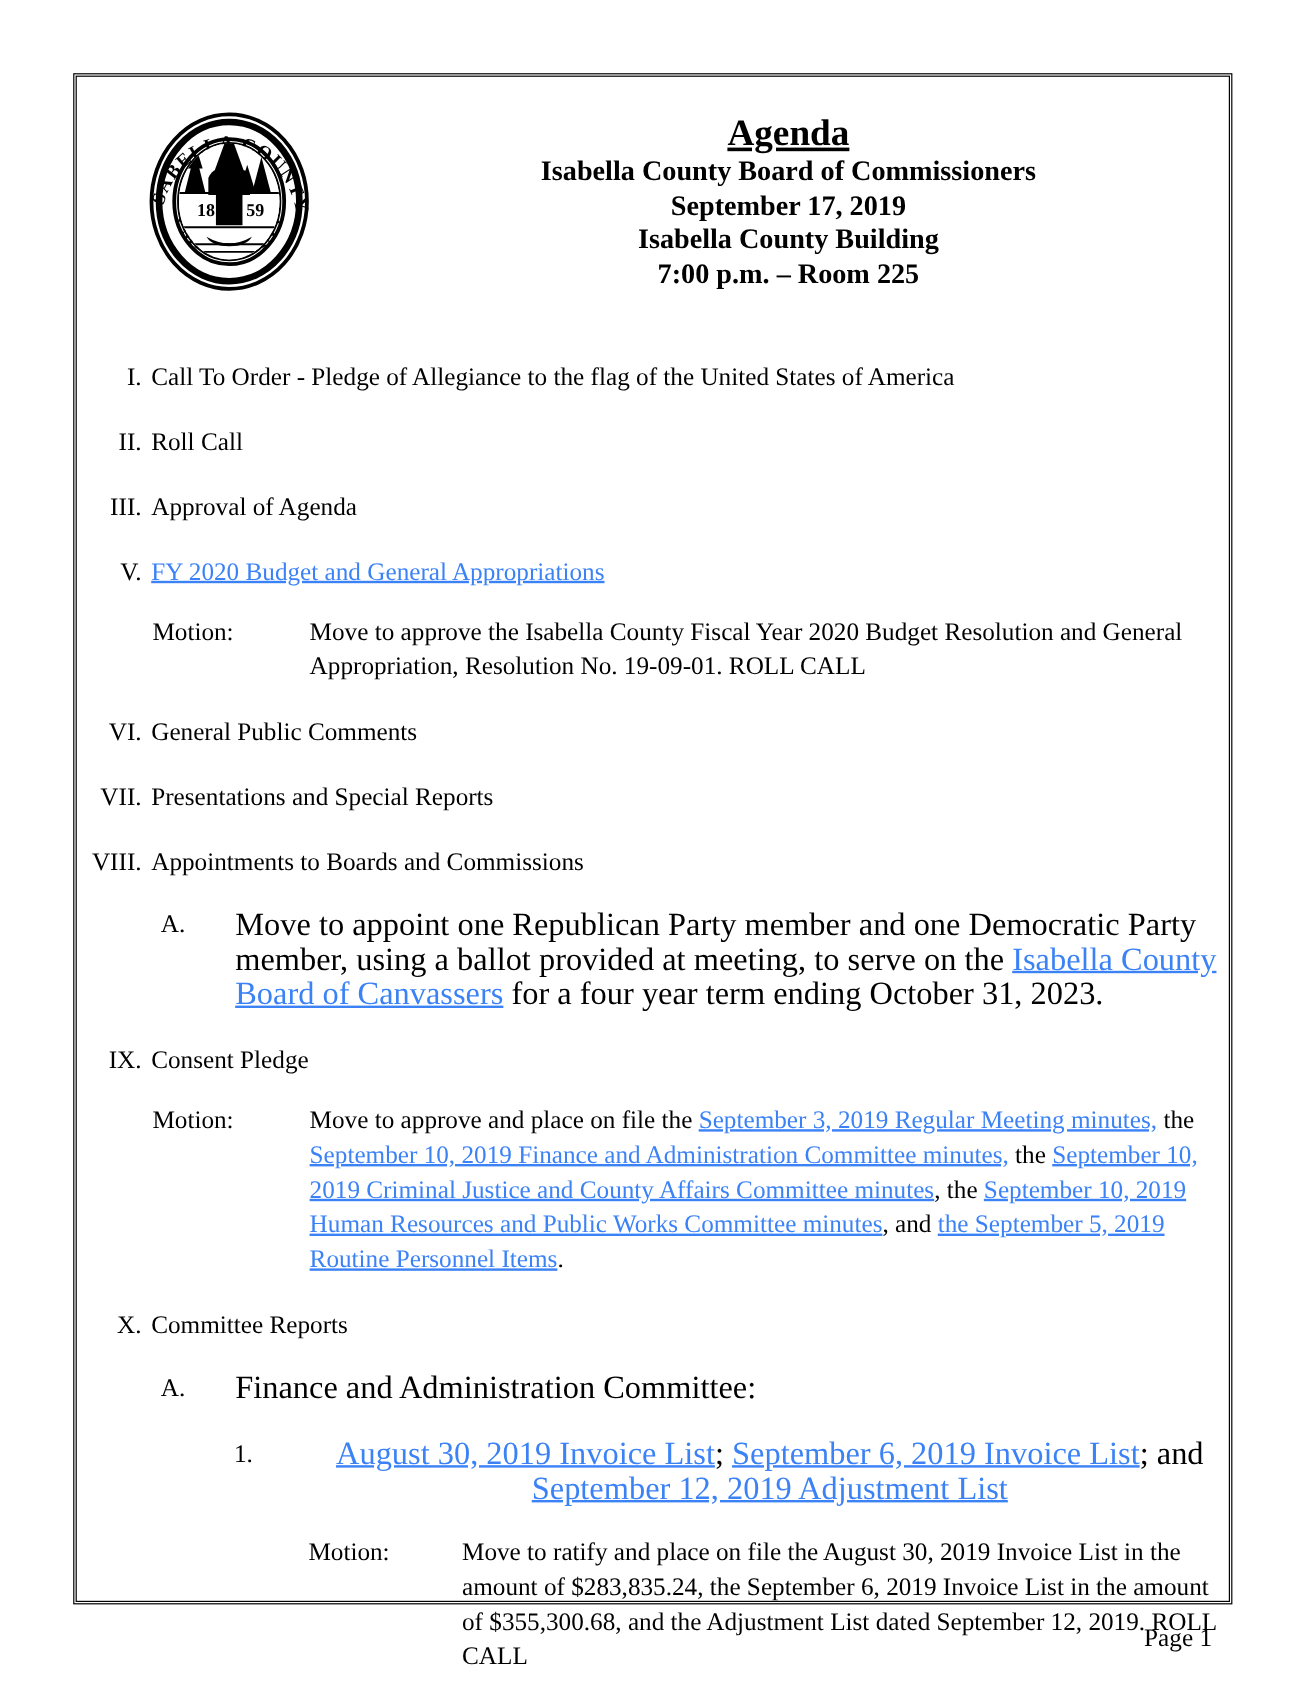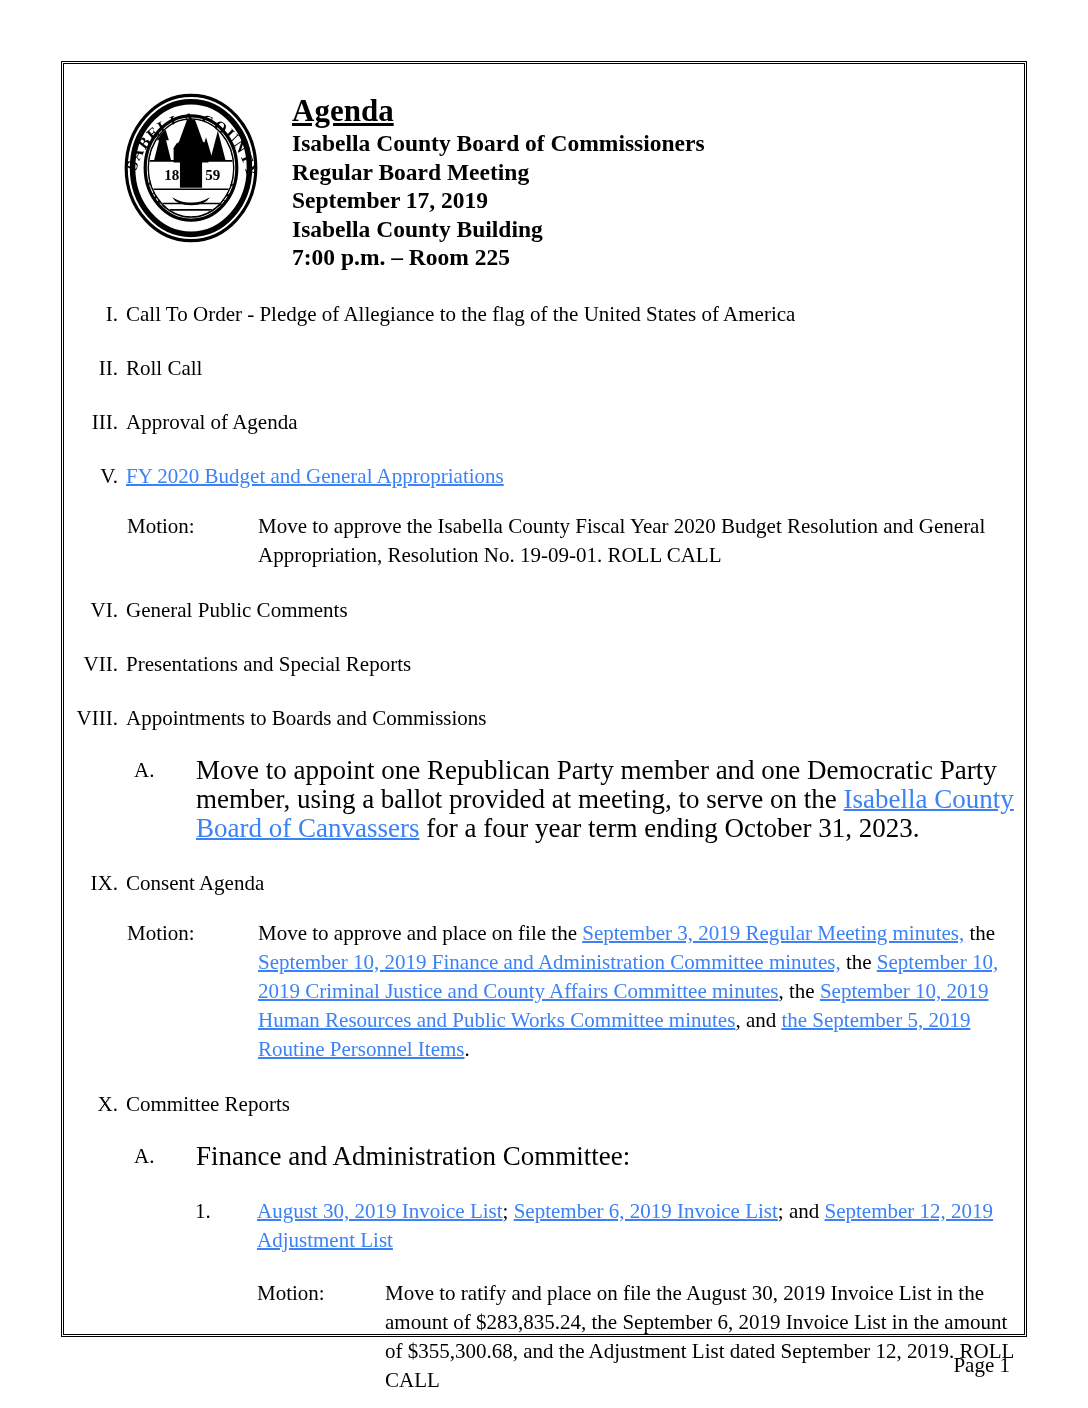--- a/index.html
+++ b/index.html
@@ -50,21 +50,21 @@
     width: 158px;
     height: 166px;
   }
   #seal svg { display: block; width: 100%; height: 100%; }
 
   #title-stack {
     position: absolute;
     left: 230px;
     top: 30px;
     width: 730px;
-    text-align: left;
+    text-align: center;
   }
   .doc-title {
     font-size: 31px;
     font-weight: bold;
     line-height: 36px;
     text-decoration: underline;
     text-underline-offset: 2px;
     letter-spacing: 0px;
   }
   .doc-subtitle {
@@ -166,22 +166,23 @@
   .subsub-item .subsub-marker {
     position: absolute;
     left: 0;
     top: 0;
     width: 44px;
     font-size: 21px;
     line-height: 29px;
   }
   .subsub-item .subsub-text {
     margin-left: 62px;
-    font-size: 21px;
-    line-height: 29px;
+    font-size: 27px;
+    line-height: 29px;
+    text-align: center;
   }
 
   
   .motion-block.nested {
     margin-left: 195px;
     margin-top: 24px;
   }
   .motion-block.nested .motion-label { width: 120px; }
   .motion-block.nested .motion-text  { margin-left: 128px; }
 
@@ -250,21 +251,20 @@
           <path d="M 76,142 q 24,14 48,0 q -6,10 -24,10 q -18,0 -24,-10 Z" fill="#000"></path>
           <line x1="58" y1="150" x2="142" y2="150" stroke="#000" stroke-width="2"></line>
           <line x1="62" y1="158" x2="138" y2="158" stroke="#000" stroke-width="2"></line>
         </g>
       </svg>
     </div>
 
     <div id="title-stack">
       <div class="doc-title">Agenda</div>
       <div class="doc-subtitle">Isabella County Board of Commissioners</div>
-      <div class="doc-subtitle">Regular Board Meeting</div>
       <div class="doc-subtitle">September 17, 2019</div>
       <div class="doc-subtitle">Isabella County Building</div>
       <div class="doc-subtitle">7:00 p.m. – Room 225</div>
     </div>
   </div>
 
   <div id="agenda-body">
 
     <div class="agenda-item">
       <div class="roman">I.</div>
@@ -307,21 +307,21 @@
       <div class="roman">VIII.</div>
       <div class="item-title">Appointments to Boards and Commissions</div>
       <div class="sub-item">
         <div class="sub-marker">A.</div>
         <div class="sub-text"><span>Move to appoint one Republican Party member and one Democratic Party member, using a ballot provided at meeting, to serve on the </span><a class="doclink" href="#">Isabella County Board of Canvassers</a><span> for a four year term ending October 31, 2023.</span></div>
       </div>
     </div>
 
     <div class="agenda-item">
       <div class="roman">IX.</div>
-      <div class="item-title">Consent Agenda</div>
+      <div class="item-title">Consent Pledge</div>
       <div class="motion-block">
         <div class="motion-label">Motion:</div>
         <div class="motion-text"><span>Move to approve and place on file the </span><a class="doclink" href="#">September 3, 2019 Regular Meeting minutes,</a><span> the </span><a class="doclink" href="#">September 10, 2019 Finance and Administration Committee minutes,</a><span> the </span><a class="doclink" href="#">September 10, 2019 Criminal Justice and County Affairs Committee minutes</a><span>, the </span><a class="doclink" href="#">September 10, 2019 Human Resources and Public Works Committee minutes</a><span>, and </span><a class="doclink" href="#">the September 5, 2019 Routine Personnel Items</a><span>.</span></div>
       </div>
     </div>
 
     <div class="agenda-item">
       <div class="roman">X.</div>
       <div class="item-title">Committee Reports</div>
 

